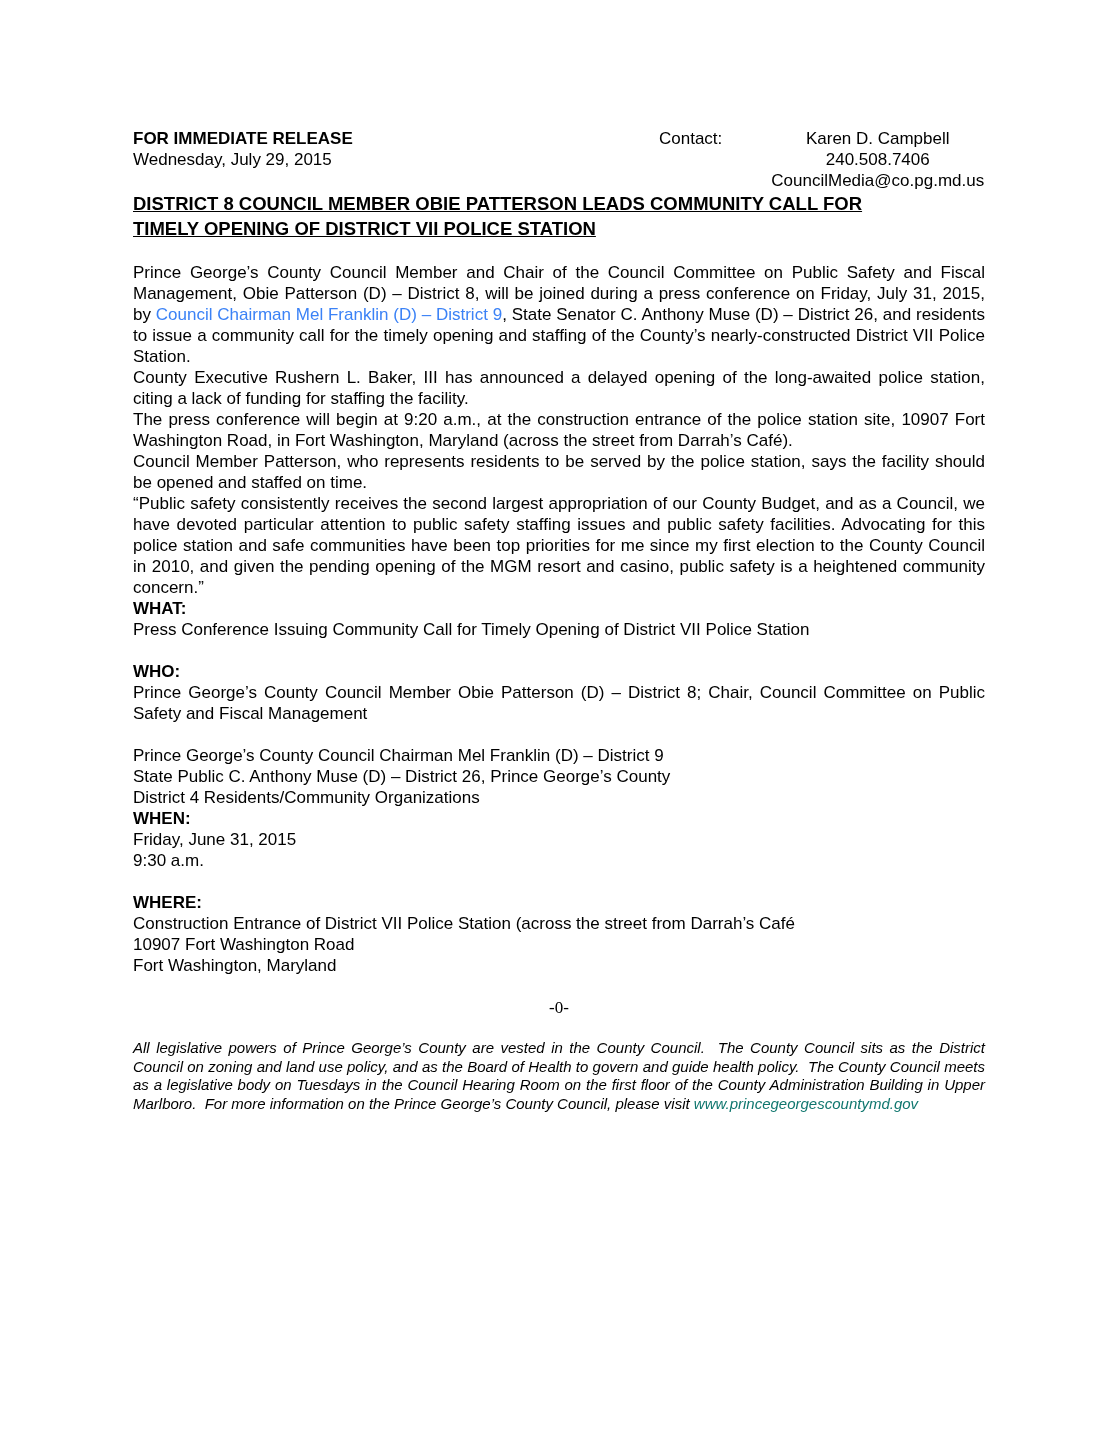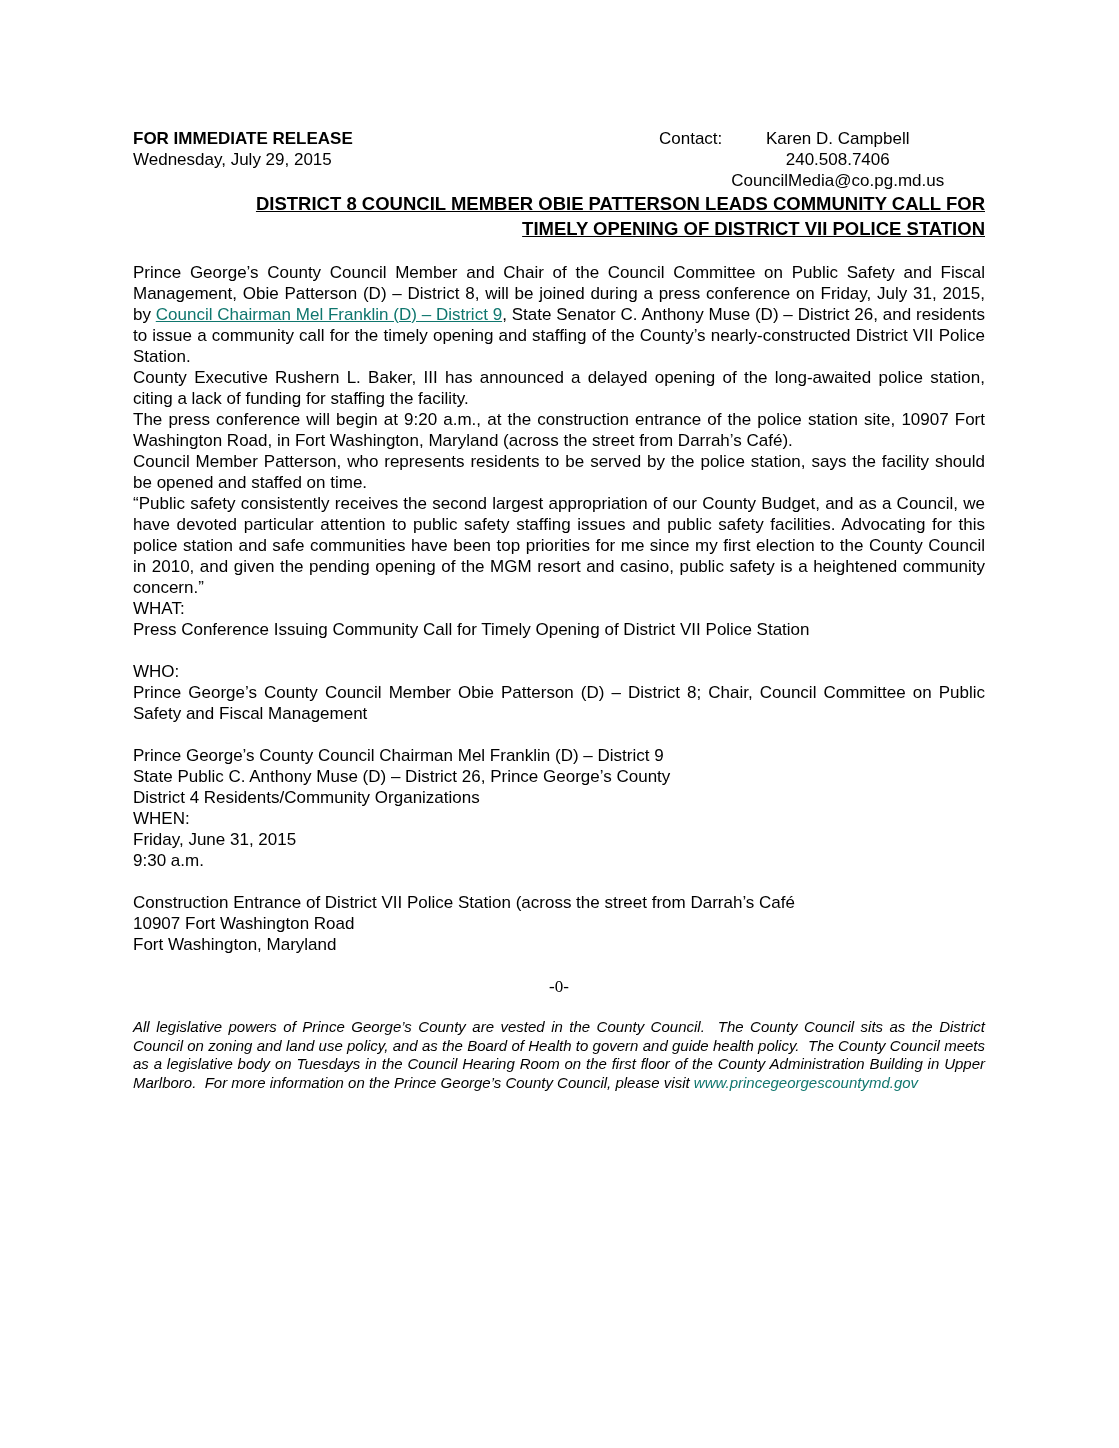--- a/index.html
+++ b/index.html
@@ -26,40 +26,39 @@
   .header-row { position: relative; margin: 0; }
   .release-label { font-weight: bold; }
   .contact-block {
     position: absolute;
     left: 526px;
     top: 0;
     display: flex;
     gap: 9px;
     text-align: center;
   }
-  .contact-lines div { white-space: nowrap; }
+  .contact-lines div { white-space: nowrap; margin-left: 40px; }
 
   
   .title-block {
     margin: 21px 0;
-    text-align: right;
+    text-align: left;
     font-weight: bold;
     font-size: 18.5px;
     line-height: 25px;
   }
   .title-block .title-line { text-decoration: underline; }
 
   
   .para { margin: 0; text-align: justify; }
   .doc-link {
-    color: #0f766e;
-    text-decoration: underline;
+    color: #3b82f6;
     cursor: pointer;
   }
-  .section-heading { font-weight: normal; }
+  .section-heading { font-weight: bold; }
 
   
   .separator-block {
     text-align: center;
     font-family: "Liberation Serif", "DejaVu Serif", serif;
     font-size: 17px;
   }
 
   
   .footer-block {
@@ -125,20 +124,21 @@
 
   <p class="para block">District 4 Residents/Community Organizations</p>
 
   <div class="block">
     <div class="section-heading">WHEN:</div>
     <div>Friday, June 31, 2015</div>
     <div>9:30 a.m.</div>
   </div>
 
   <div class="block">
+    <div class="section-heading">WHERE:</div>
     <div>Construction Entrance of District VII Police Station (across the street from Darrah’s Café</div>
     <div>10907 Fort Washington Road</div>
     <div>Fort Washington, Maryland</div>
   </div>
 
   <div class="block separator-block">-0-</div>
 
   <p class="footer-block block"><span>All legislative powers of Prince George’s County are vested in the County Council.  The County Council sits as the District Council on zoning and land use policy, and as the Board of Health to govern and guide health policy.  The County Council meets as a legislative body on Tuesdays in the Council Hearing Room on the first floor of the County Administration Building in Upper Marlboro.  For more information on the Prince George’s County Council, please visit </span><a class="footer-link">www.princegeorgescountymd.gov</a></p>
 
 </div>

